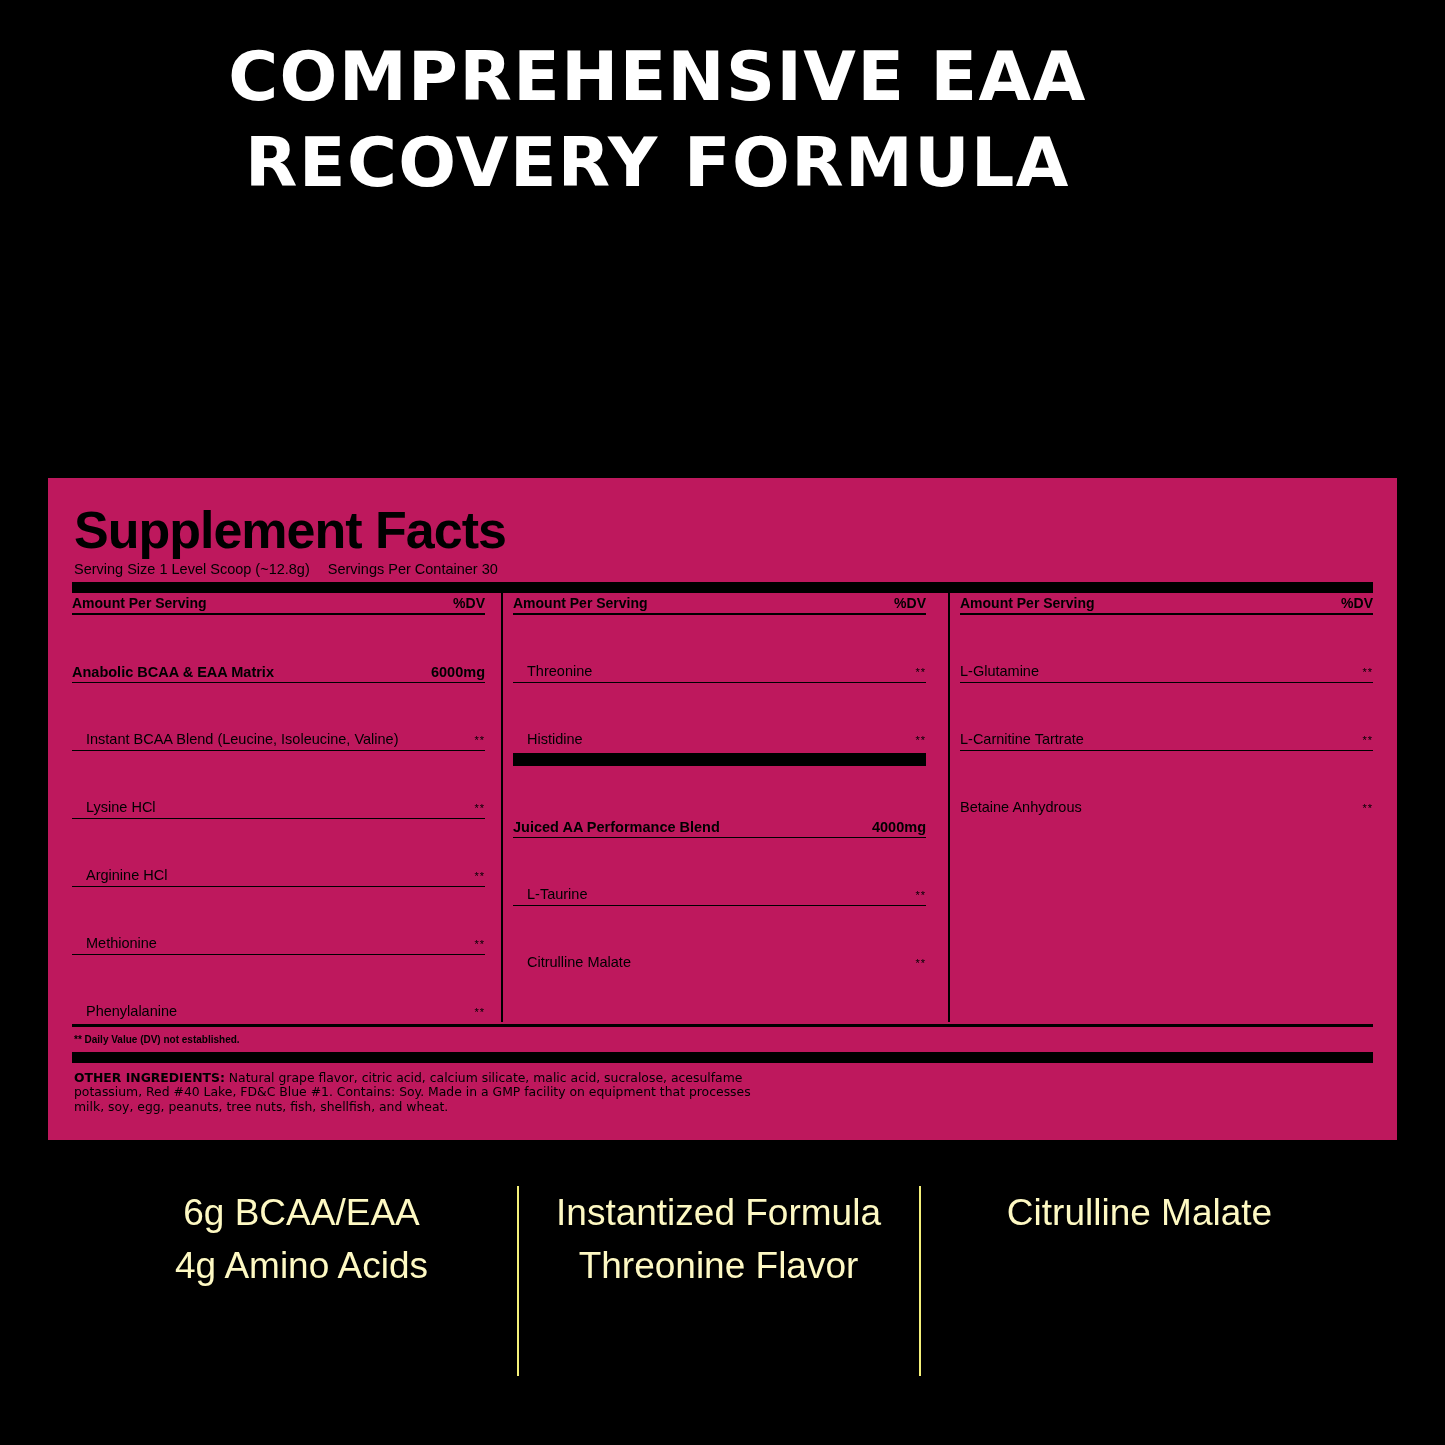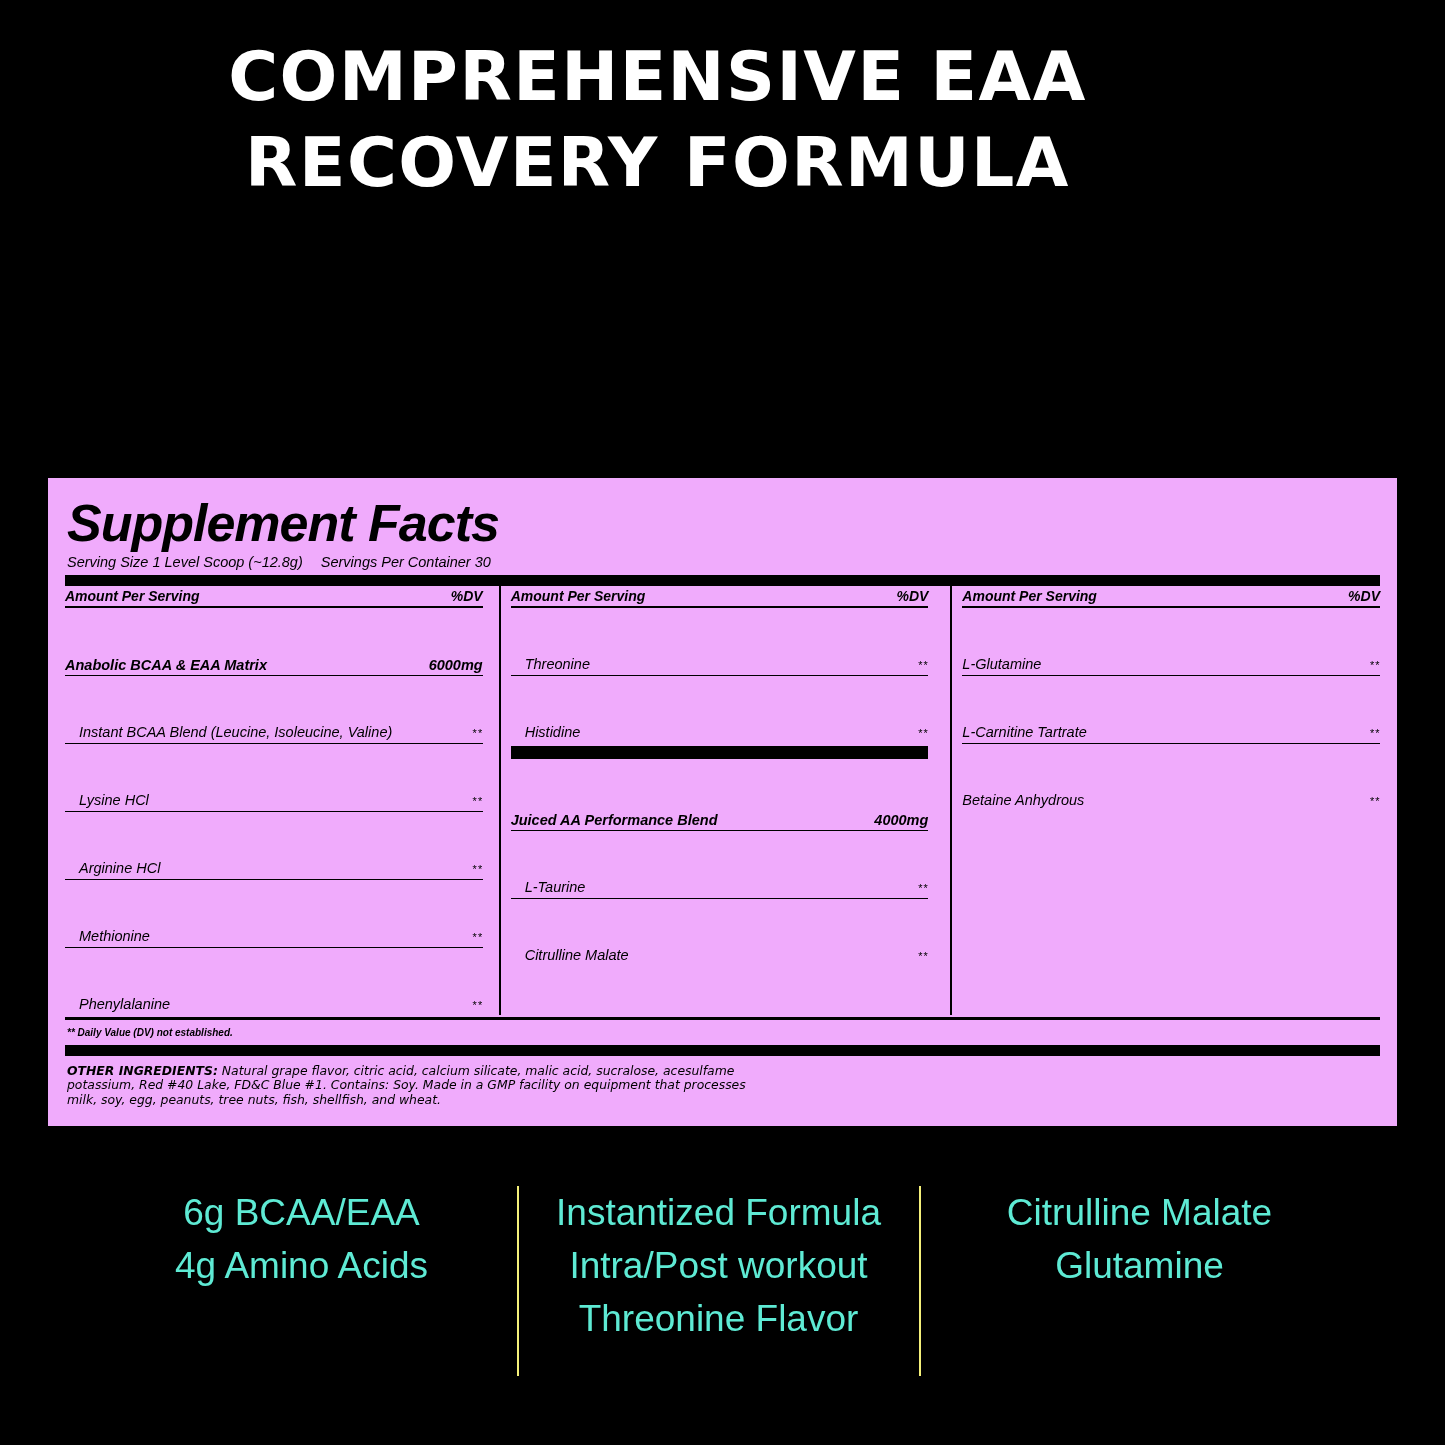--- a/index.html
+++ b/index.html
@@ -30,25 +30,24 @@
     letter-spacing: 1.5px;
   }
   .headline .line { display: block; white-space: nowrap; }
 
   
   .sf-panel {
     position: absolute;
     left: 48px;
     top: 478px;
     width: 1349px;
-    background: #f0abfc;
+    background: #be185d;
     color: #000000;
     box-sizing: border-box;
-    padding: 1px;
-    font-style: italic;
+    padding: 8px;
   }
   .sf-inner {
     box-sizing: border-box;
     padding: 12px 16px 14px 16px;
   }
   .sf-title {
     font-family: "Liberation Sans", sans-serif;
     font-size: 52px;
     font-weight: bold;
     line-height: 56px;
@@ -148,21 +147,21 @@
     left: 0;
     top: 1186px;
     width: 1445px;
     display: flex;
     align-items: flex-start;
     justify-content: center;
   }
   .bcol {
     box-sizing: border-box;
     text-align: center;
-    color: #5eead4;
+    color: #fef9c3;
     font-family: "Liberation Sans", sans-serif;
     font-size: 37px;
     line-height: 53px;
     font-weight: normal;
     padding: 0 28px;
   }
   .bcol.c1 { width: 430px; }
   .bcol.c2 { width: 402px; border-left: 2px solid #f4f07a; }
   .bcol.c3 { width: 440px; border-left: 2px solid #f4f07a; }
   .bcol.c2, .bcol.c3 { min-height: 190px; }
@@ -277,20 +276,18 @@
   </div>
 </div>
 
 <div class="benefits">
   <div class="bcol c1">
     <span class="bline">6g BCAA/EAA</span>
     <span class="bline">4g Amino Acids</span>
   </div>
   <div class="bcol c2">
     <span class="bline">Instantized Formula</span>
-    <span class="bline">Intra/Post workout</span>
     <span class="bline">Threonine Flavor</span>
   </div>
   <div class="bcol c3">
     <span class="bline">Citrulline Malate</span>
-    <span class="bline">Glutamine</span>
   </div>
 </div>
 
 </body></html>

